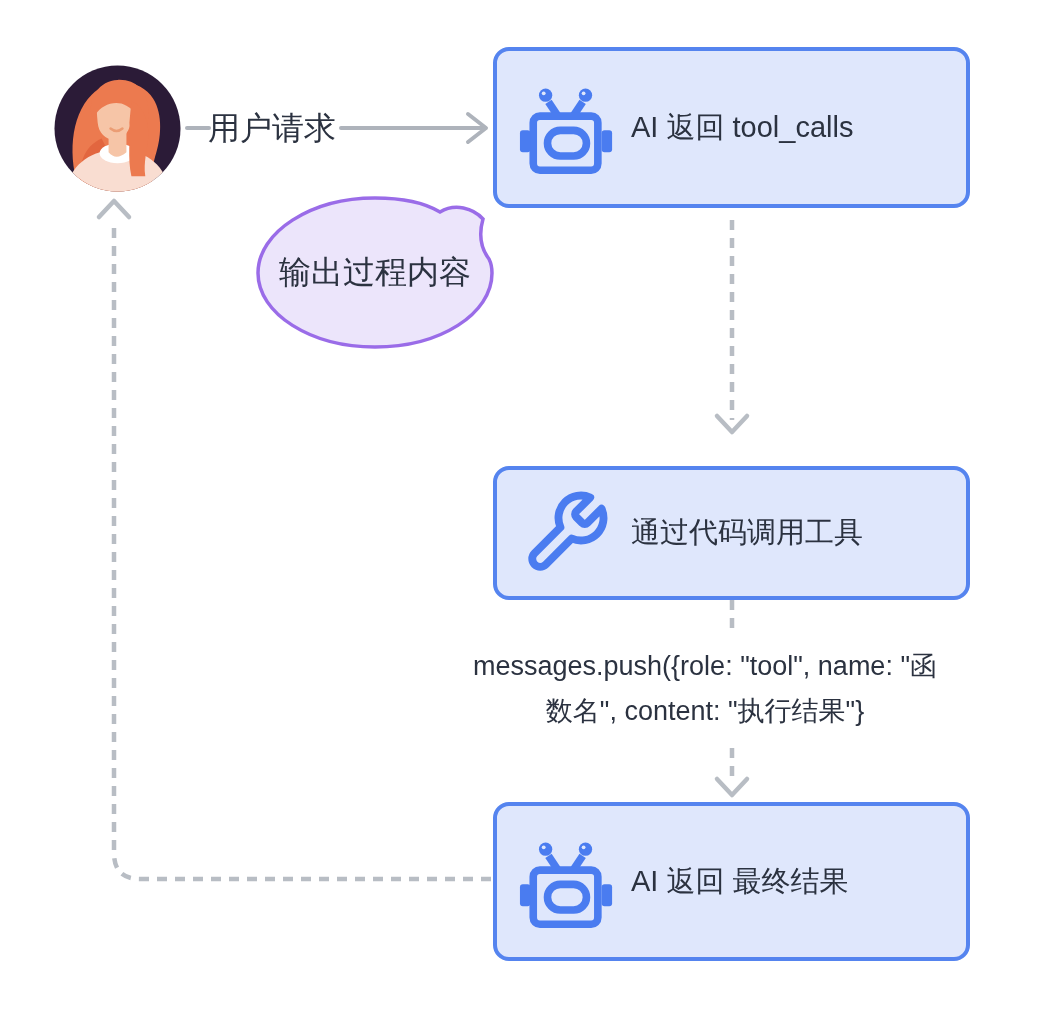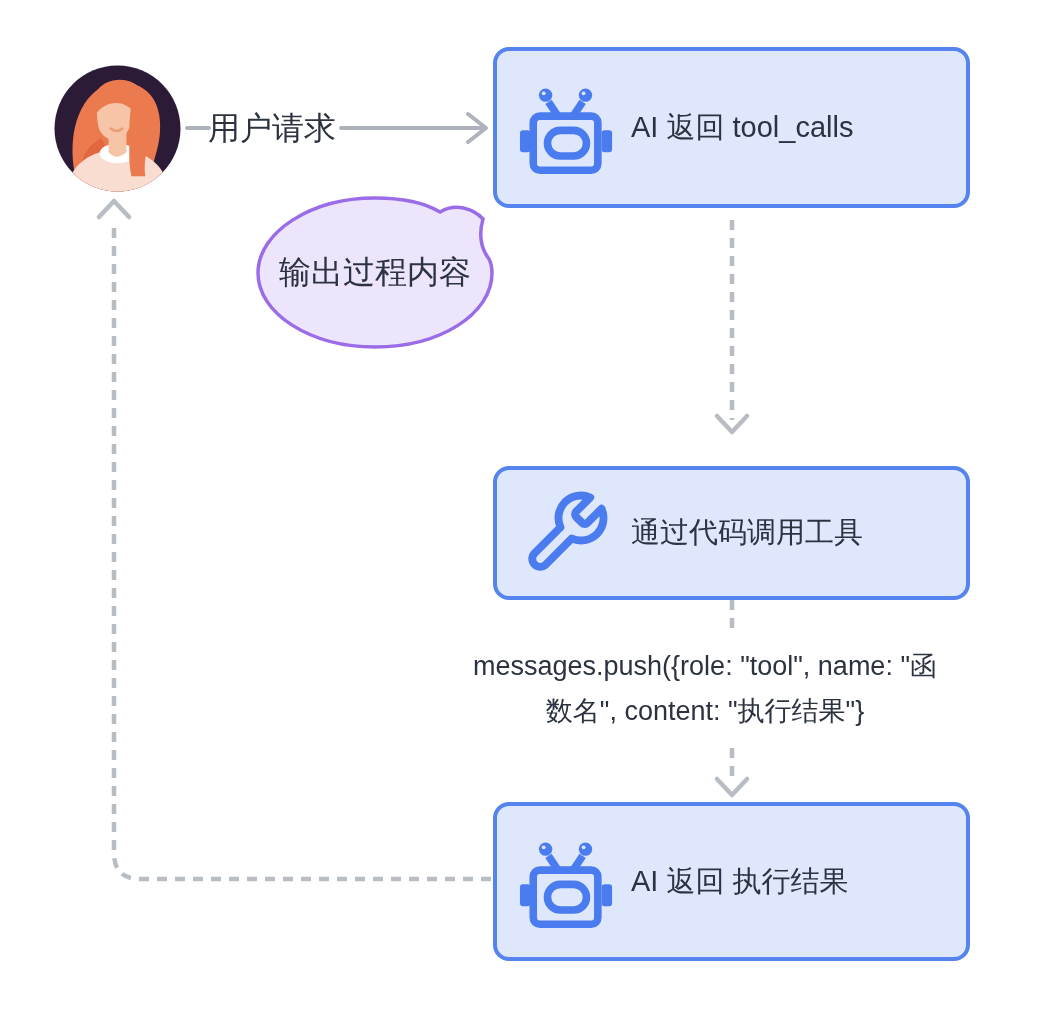--- a/index.html
+++ b/index.html
@@ -189,16 +189,16 @@
           <rect x="30" y="53" width="41" height="27" rx="13.5"></rect>
         </g>
         <circle cx="28" cy="16" r="7" fill="#4a7cf0"></circle>
         <circle cx="70" cy="16" r="7" fill="#4a7cf0"></circle>
         <circle cx="26" cy="14" r="2" fill="#dfe7fc"></circle>
         <circle cx="68" cy="14" r="2" fill="#dfe7fc"></circle>
         <rect x="1" y="53" width="11" height="23" rx="3" fill="#4a7cf0"></rect>
         <rect x="87" y="53" width="11" height="23" rx="3" fill="#4a7cf0"></rect>
       </svg>
     </span>
-    <span class="node-label">AI 返回 执行结果</span>
+    <span class="node-label">AI 返回 最终结果</span>
   </div>
 
 </div>
 
 </body></html>

